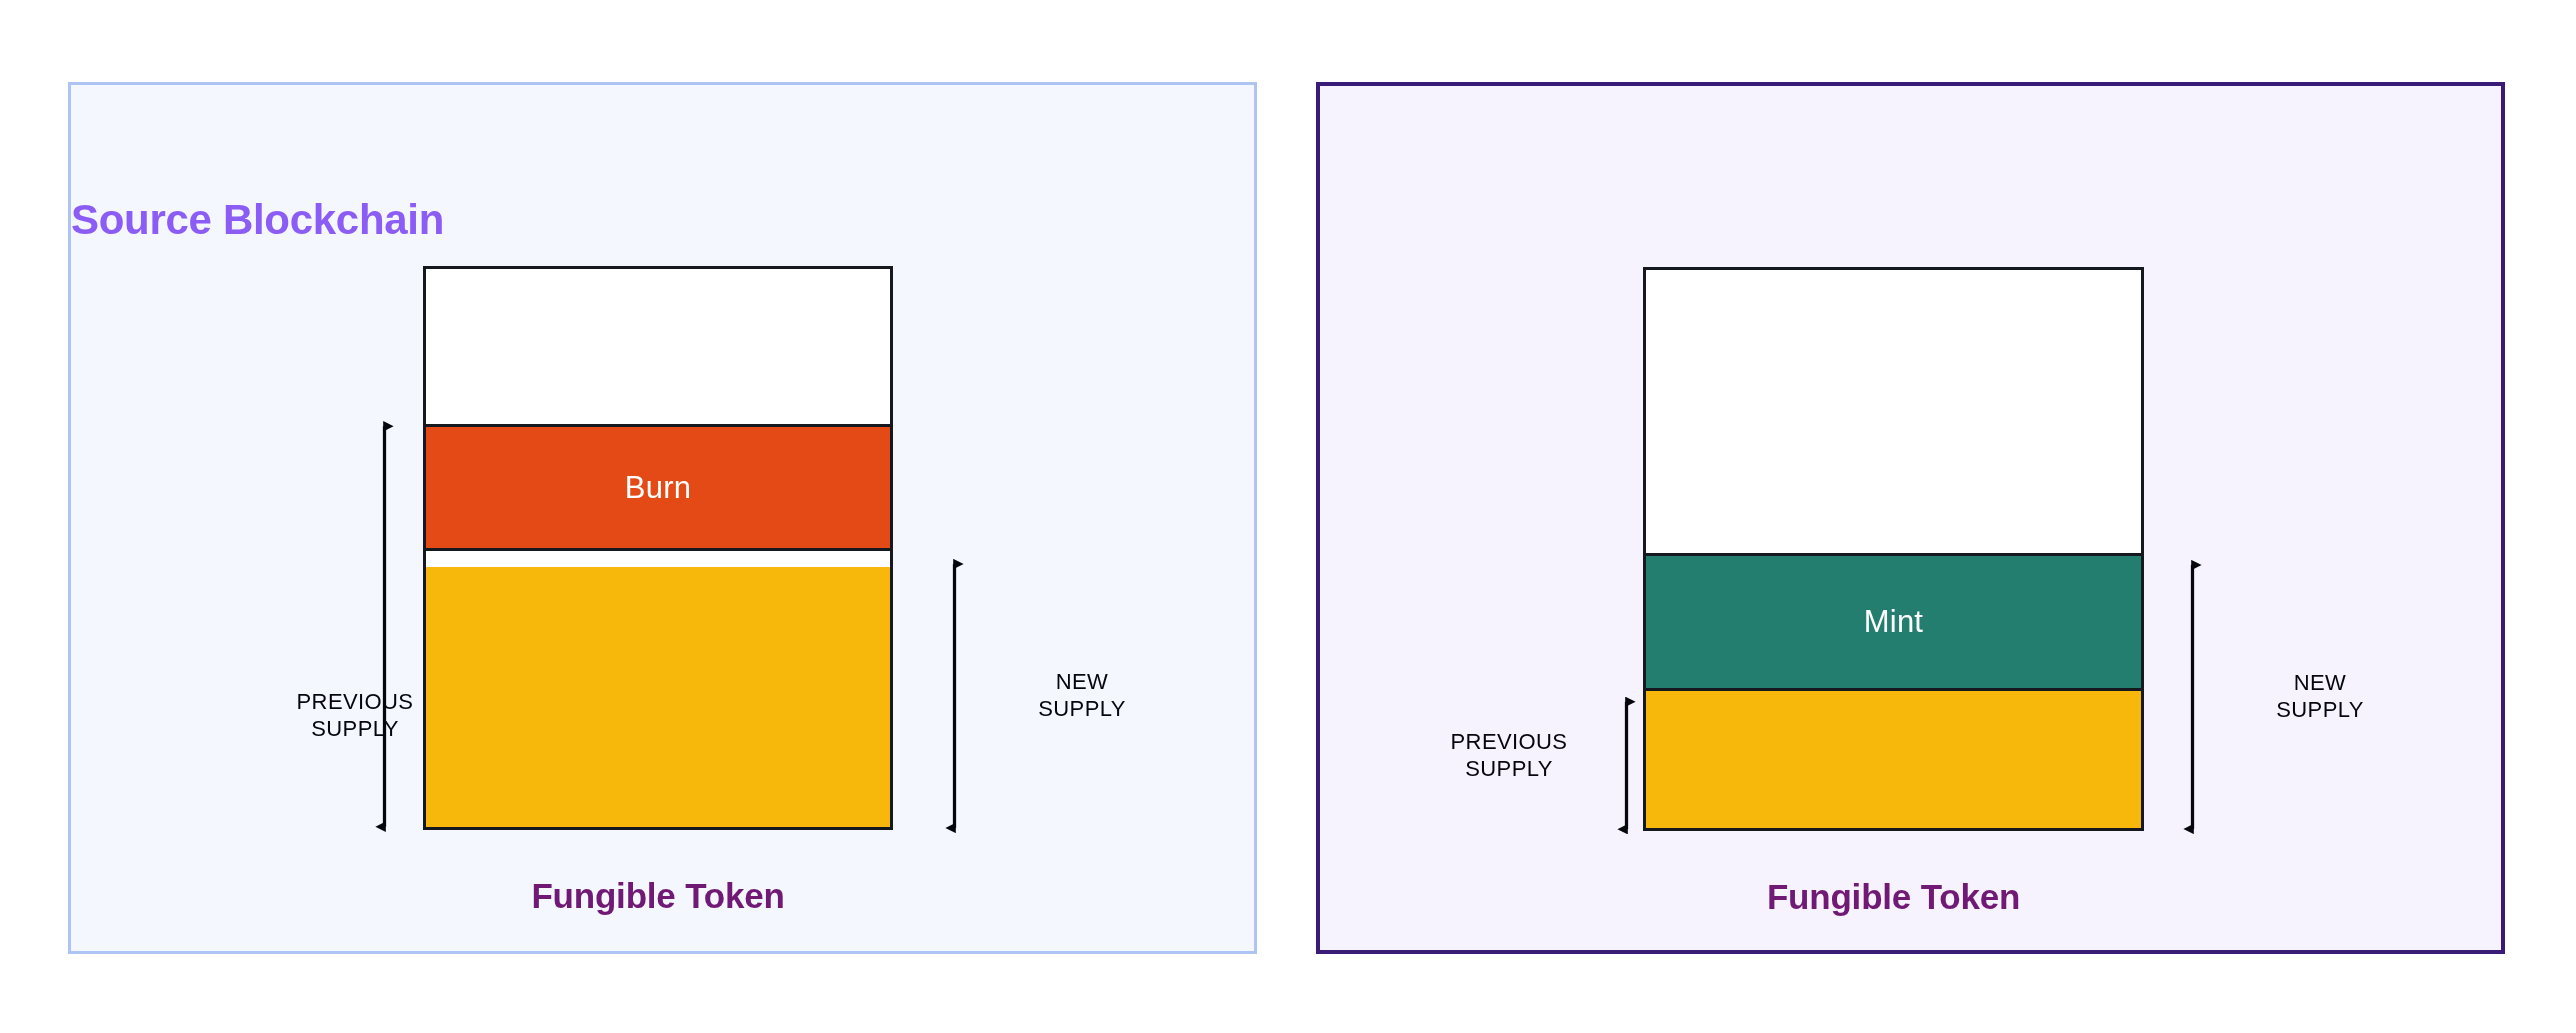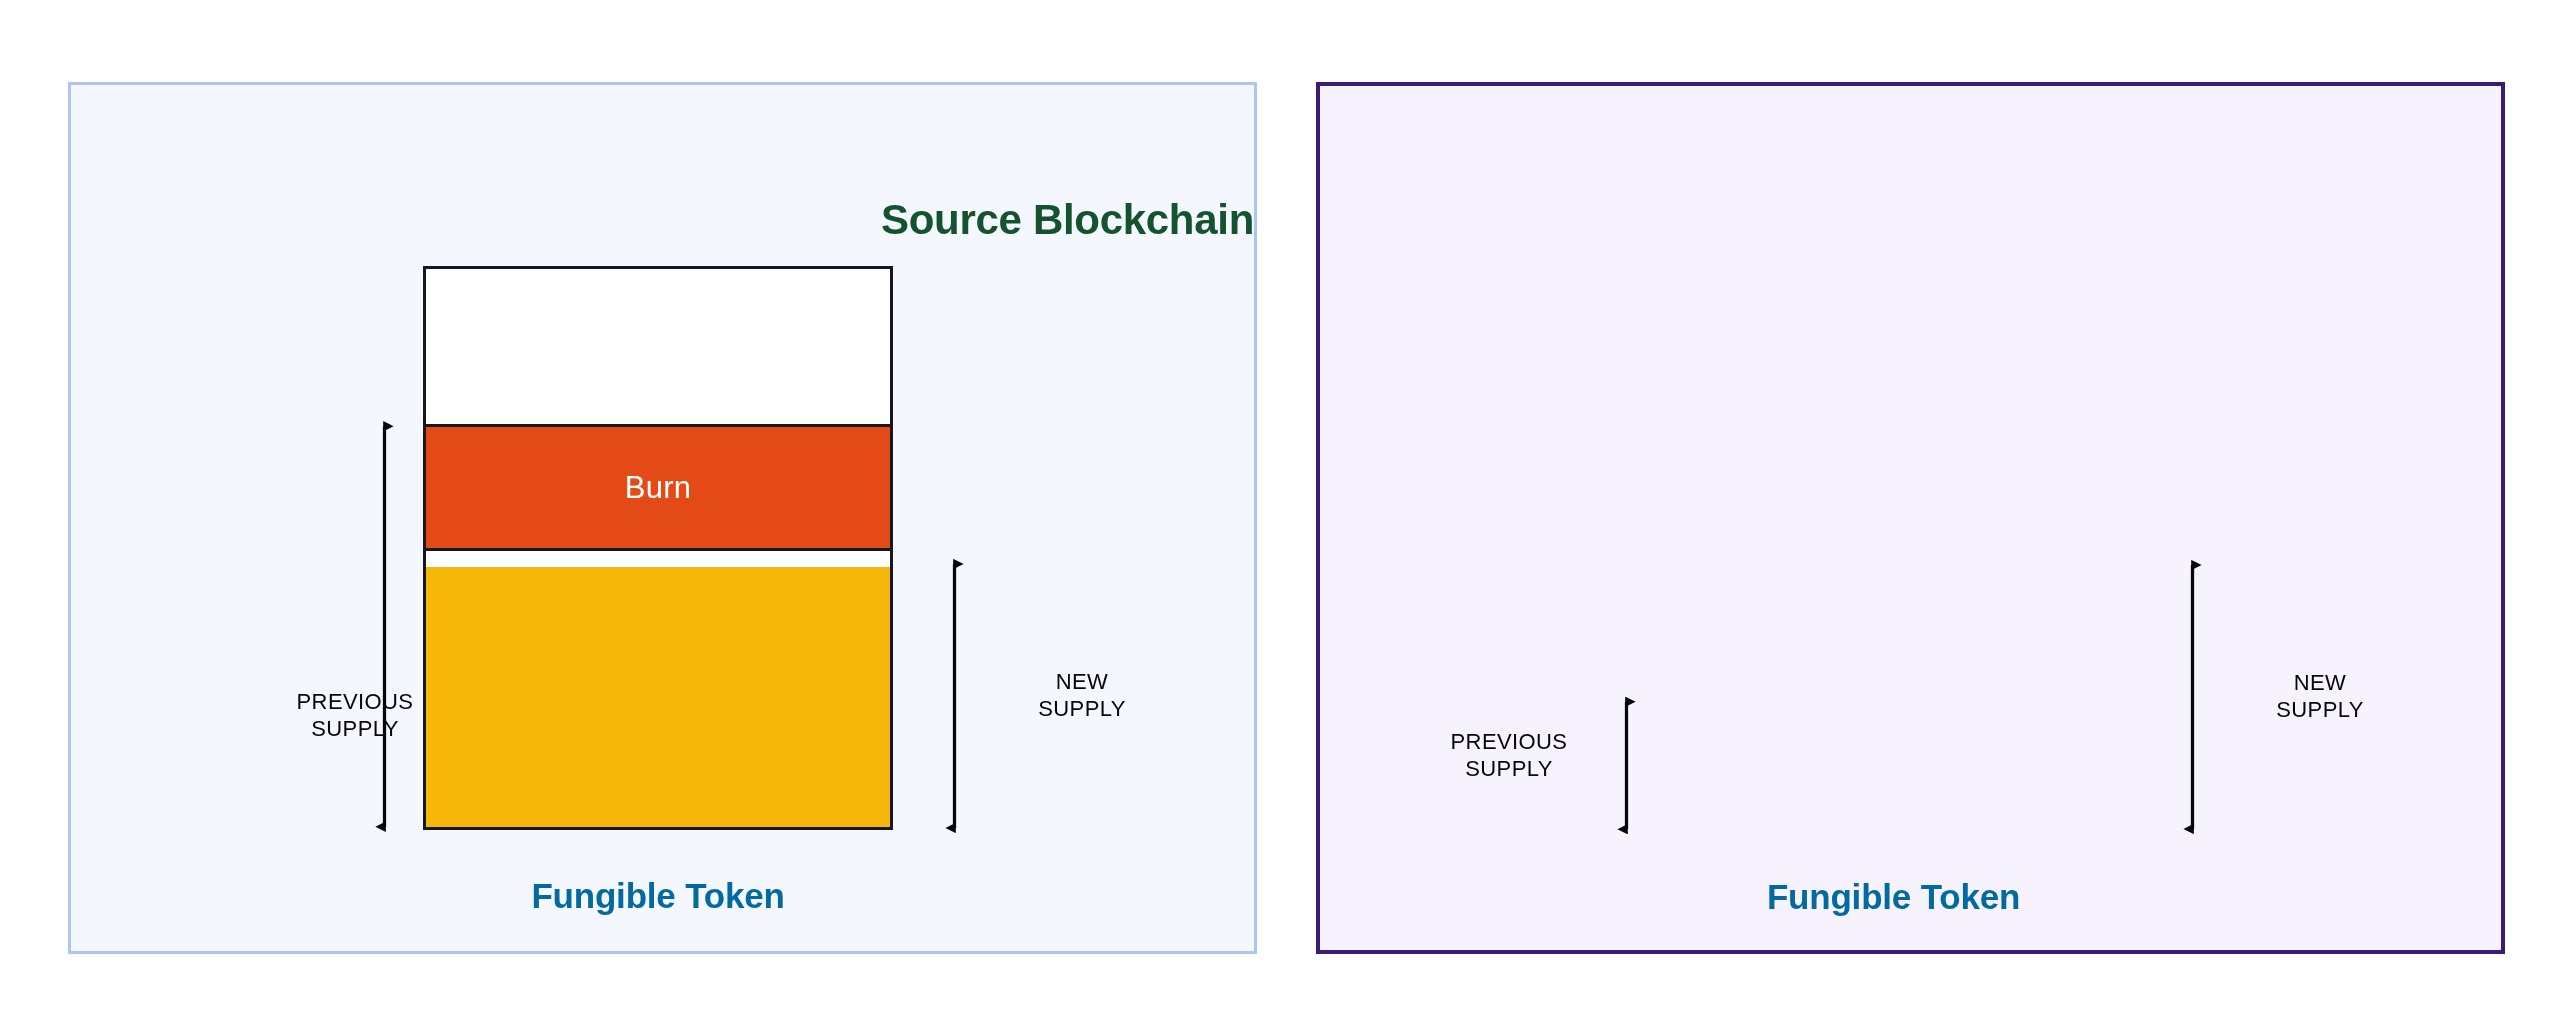--- a/index.html
+++ b/index.html
@@ -42,24 +42,24 @@
     background: #f6f2fe;
     border: 4.6px solid #3a1c78;
   }
 
   
   .panel-title {
     position: absolute;
     left: 0;
     right: 0;
     top: 114px;
-    text-align: right;
+    text-align: left;
     font-size: 42px;
     font-weight: 700;
-    color: #14532d;
+    color: #8b5cf6;
     letter-spacing: -0.3px;
     line-height: 1;
     white-space: nowrap;
   }
 
   
   .token-stack {
     position: absolute;
     box-sizing: border-box;
     border: 3.3px solid #16181f;
@@ -100,21 +100,21 @@
     border-bottom: 3.3px solid #16181f;
   }
   .seg-remaining { background: #f7b80b; }
 
   
   .token-caption {
     position: absolute;
     text-align: center;
     font-size: 35px;
     font-weight: 700;
-    color: #0369a1;
+    color: #701a75;
     line-height: 1;
     letter-spacing: -0.2px;
     white-space: nowrap;
   }
 
   
   .measure-svg {
     position: absolute;
     overflow: visible;
     pointer-events: none;
@@ -183,20 +183,31 @@
       <line x1="30" y1="22" x2="30" y2="428" stroke="#06070c" stroke-width="5" marker-start="url(#arr-up-s2)" marker-end="url(#arr-dn-s2)"></line>
     </svg>
 
     <div class="measure-label" style="left:913px; top:584px; width:196px;">NEW
 SUPPLY</div>
   </div>
 
   <div class="panel panel-destination">
 
 
+    <div class="token-stack" style="left:323px; top:181px; width:501px; height:564px;">
+      <div class="seg seg-empty" style="height:284px;">
+        <span class="seg-label"></span>
+      </div>
+      <div class="seg seg-mint" style="height:138px;">
+        <span class="seg-label">Mint</span>
+      </div>
+      <div class="seg seg-remaining" style="height:138px;">
+        <span class="seg-label"></span>
+      </div>
+    </div>
 
     <div class="token-caption" style="left:323px; top:793px; width:501px;">Fungible Token</div>
 
     <svg class="measure-svg" style="left:287px; top:601px;" width="39" height="157" viewBox="0 0 60 240">
       <defs>
         <marker id="arr-up-d" markerWidth="16" markerHeight="16" refX="8" refY="14" orient="auto" markerUnits="userSpaceOnUse">
           <polygon points="8,0 16,16 0,16" fill="#06070c"></polygon>
         </marker>
         <marker id="arr-dn-d" markerWidth="16" markerHeight="16" refX="8" refY="2" orient="auto" markerUnits="userSpaceOnUse">
           <polygon points="8,16 0,0 16,0" fill="#06070c"></polygon>

